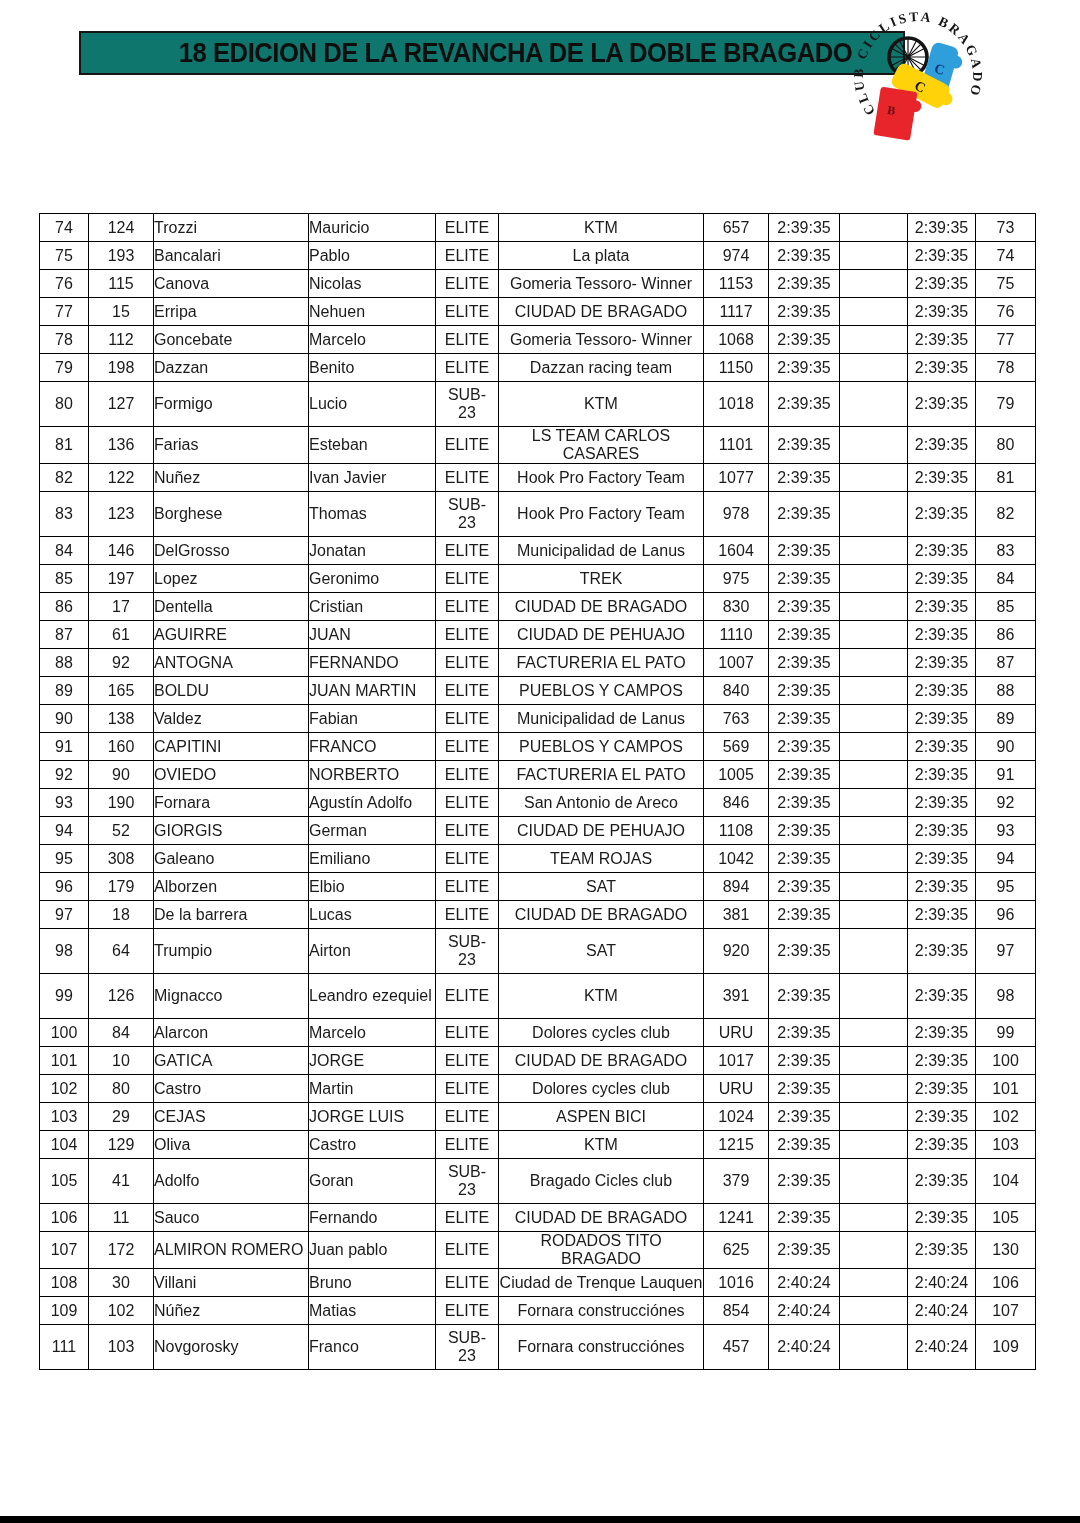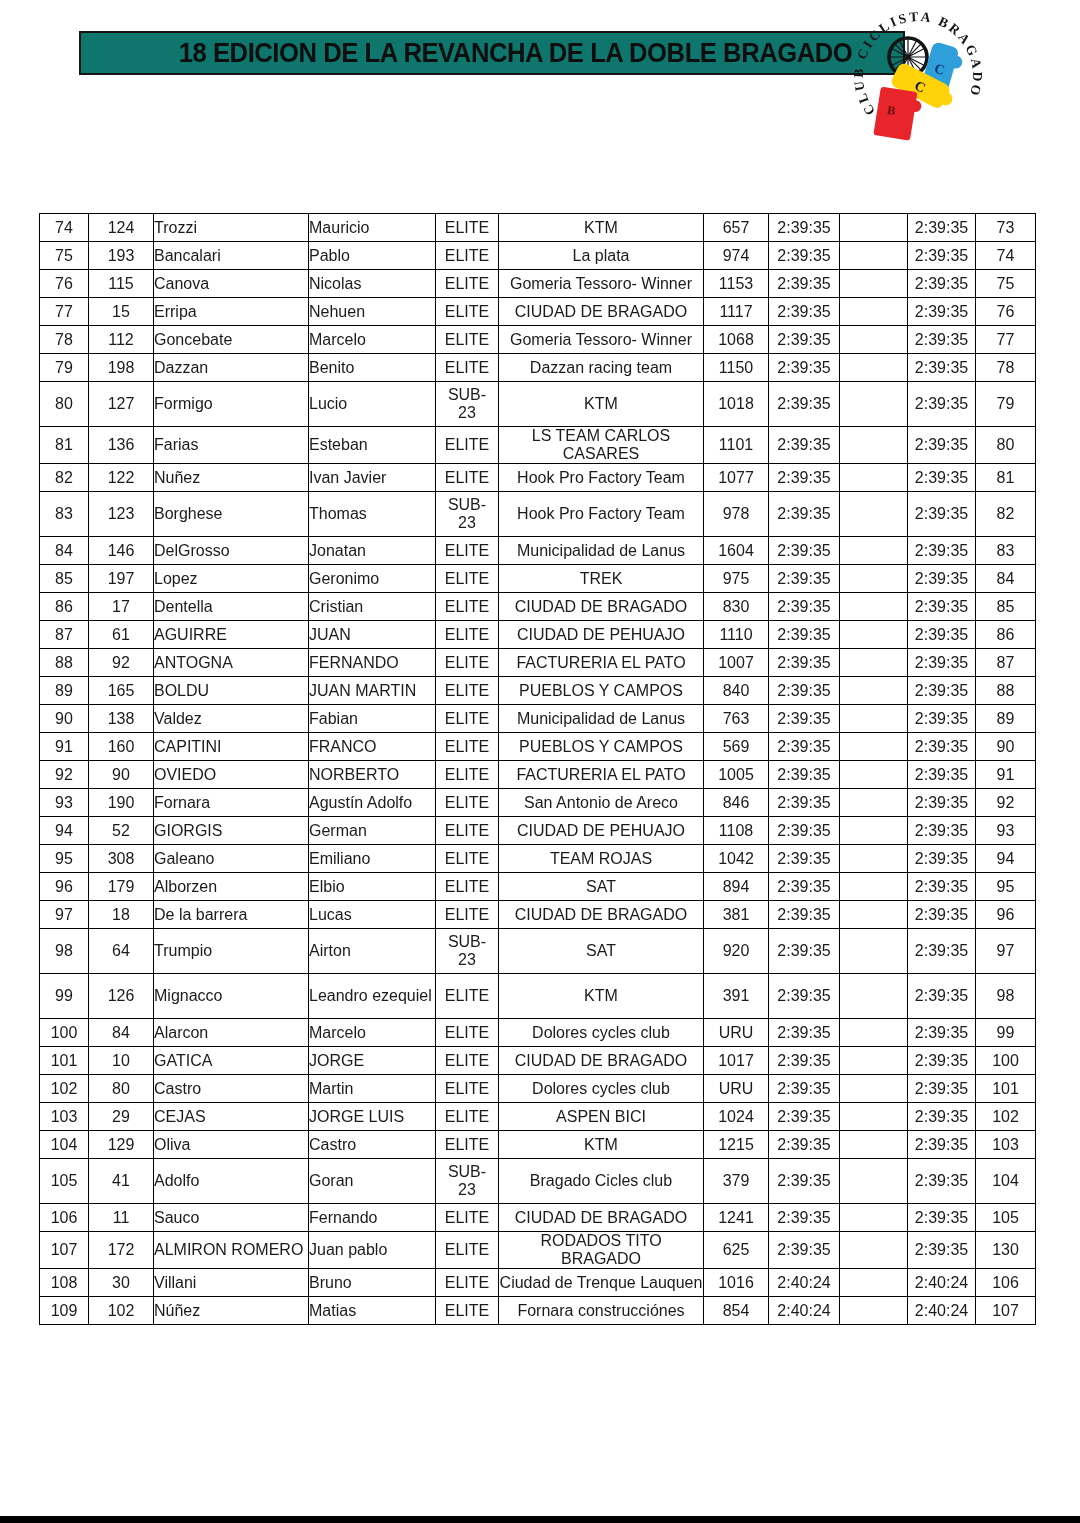--- a/index.html
+++ b/index.html
@@ -578,17 +578,31 @@
           <td class="c-last">Núñez</td>
           <td class="c-first">Matias</td>
           <td class="c-cat">ELITE</td>
           <td class="c-team">Fornara construcciónes</td>
           <td class="c-num">854</td>
           <td class="c-time1 vb">2:40:24</td>
           <td class="c-gap"></td>
           <td class="c-time2 vb">2:40:24</td>
           <td class="c-rank vb">107</td>
         </tr>
+        <tr class="tall">
+          <td class="c-pos vb">111</td>
+          <td class="c-bib vb">103</td>
+          <td class="c-last">Novgorosky</td>
+          <td class="c-first">Franco</td>
+          <td class="c-cat">SUB-
+23</td>
+          <td class="c-team">Fornara construcciónes</td>
+          <td class="c-num">457</td>
+          <td class="c-time1 vb">2:40:24</td>
+          <td class="c-gap"></td>
+          <td class="c-time2 vb">2:40:24</td>
+          <td class="c-rank vb">109</td>
+        </tr>
       </tbody>
   </table>
 </div>
 
 <div class="bottom-bar"></div>
 
 </body></html>

